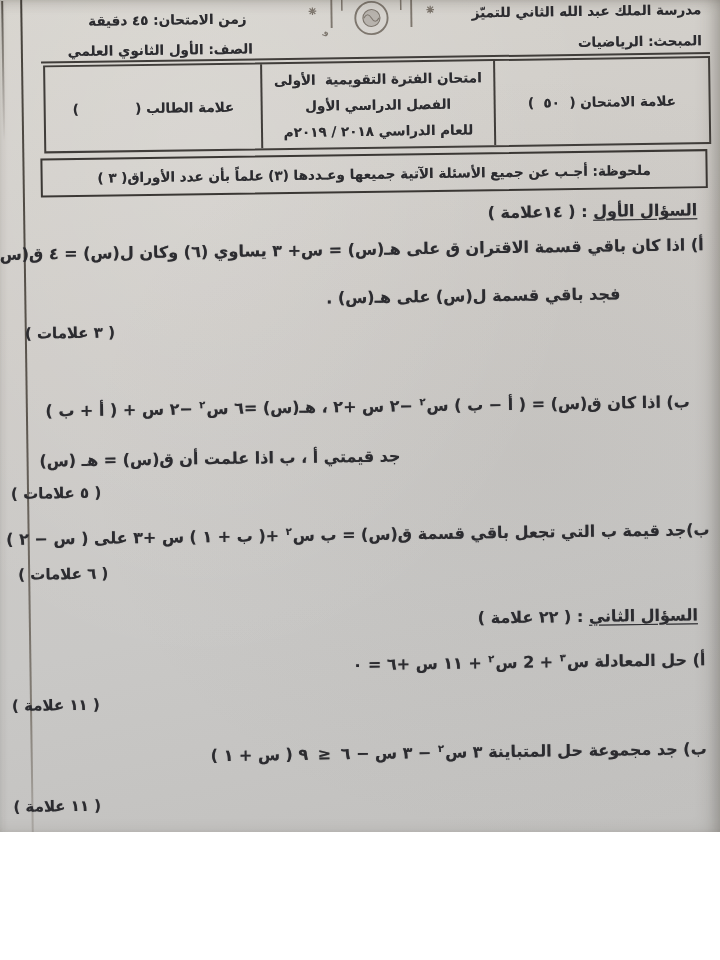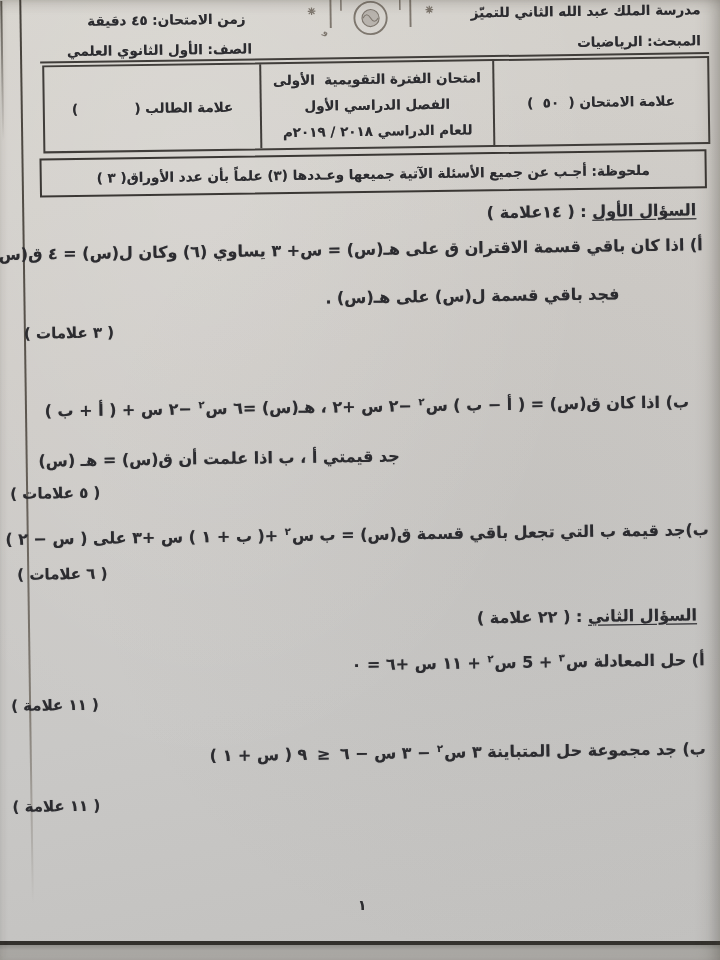--- a/index.html
+++ b/index.html
@@ -1,19 +1,19 @@
 <!DOCTYPE html>
 <html lang="ar"><head>
 <meta charset="utf-8">
 <style>
   * { margin:0; padding:0; box-sizing:border-box; }
   html,body { width:720px; height:960px; }
   body { font-family:"DejaVu Sans", sans-serif; background:#ffffff; overflow:hidden; }
 
-  .photo { position:relative; width:720px; height:960px; overflow:hidden;
+  .photo { position:relative; width:720px; height:832px; overflow:hidden;
     background:
       radial-gradient(ellipse at 28% 18%, rgba(255,255,255,.14), transparent 55%),
       radial-gradient(ellipse at 75% 55%, rgba(110,105,98,.07), transparent 60%),
       linear-gradient(168deg,#d6d3cd 0%, #cecbc7 38%, #c9c8c6 68%, #c1c0be 100%);
   }
   .photo::after { content:""; position:absolute; inset:0; pointer-events:none;
     box-shadow: inset -12px 0 20px -9px rgba(70,64,56,.42),
                 inset 0 7px 16px -9px rgba(70,64,56,.30),
                 inset 4px 0 10px -6px rgba(70,64,56,.18); }
 
@@ -120,21 +120,21 @@
     <div class="line" style="top:447px; right:320px;">جد قيمتي  أ ، ب اذا علمت أن ق(س) = هـ (س)</div>
     <div class="line marks" style="top:480px; left:10px;">( ٥ علامات )</div>
 
     <div class="line" style="top:525px; right:12px;"><span>ب)جد قيمة ب التي تجعل باقي قسمة  ق(س) = ب س</span><span class="sup">٢</span><span> +( ب + ١ ) س +٣ على ( س − ٢ ) هو ٩</span></div>
     <div class="line marks" style="top:561px; left:16px;">( ٦ علامات )</div>
 
     <div class="line" style="top:610px; right:25px;">
       <span class="utitle">السؤال الثاني</span><span> : ( ٢٢ علامة )</span>
     </div>
 
-    <div class="line" style="top:655px; right:18px;"><span>أ)  حل المعادلة س</span><span class="sup">٣</span><span> + 5 س</span><span class="sup">٢</span><span> + ١١ س +٦ = ٠</span></div>
+    <div class="line" style="top:655px; right:18px;"><span>أ)  حل المعادلة س</span><span class="sup">٣</span><span> + 2 س</span><span class="sup">٢</span><span> + ١١ س +٦ = ٠</span></div>
     <div class="line marks" style="top:692px; left:8px;">( ١١ علامة )</div>
 
     <div class="line" style="top:744px; right:18px;"><span>ب)  جد مجموعة حل المتباينة ٣ س</span><span class="sup">٢</span><span> − ٣ س − ٦ </span><span class="sym">≥</span><span> ٩ ( س + ١ )</span></div>
     <div class="line marks" style="top:793px; left:8px;">( ١١ علامة )</div>
 
     <div class="page-num">١</div>
   </div>
 
   <div class="bottom-strip"></div>
 </div>

